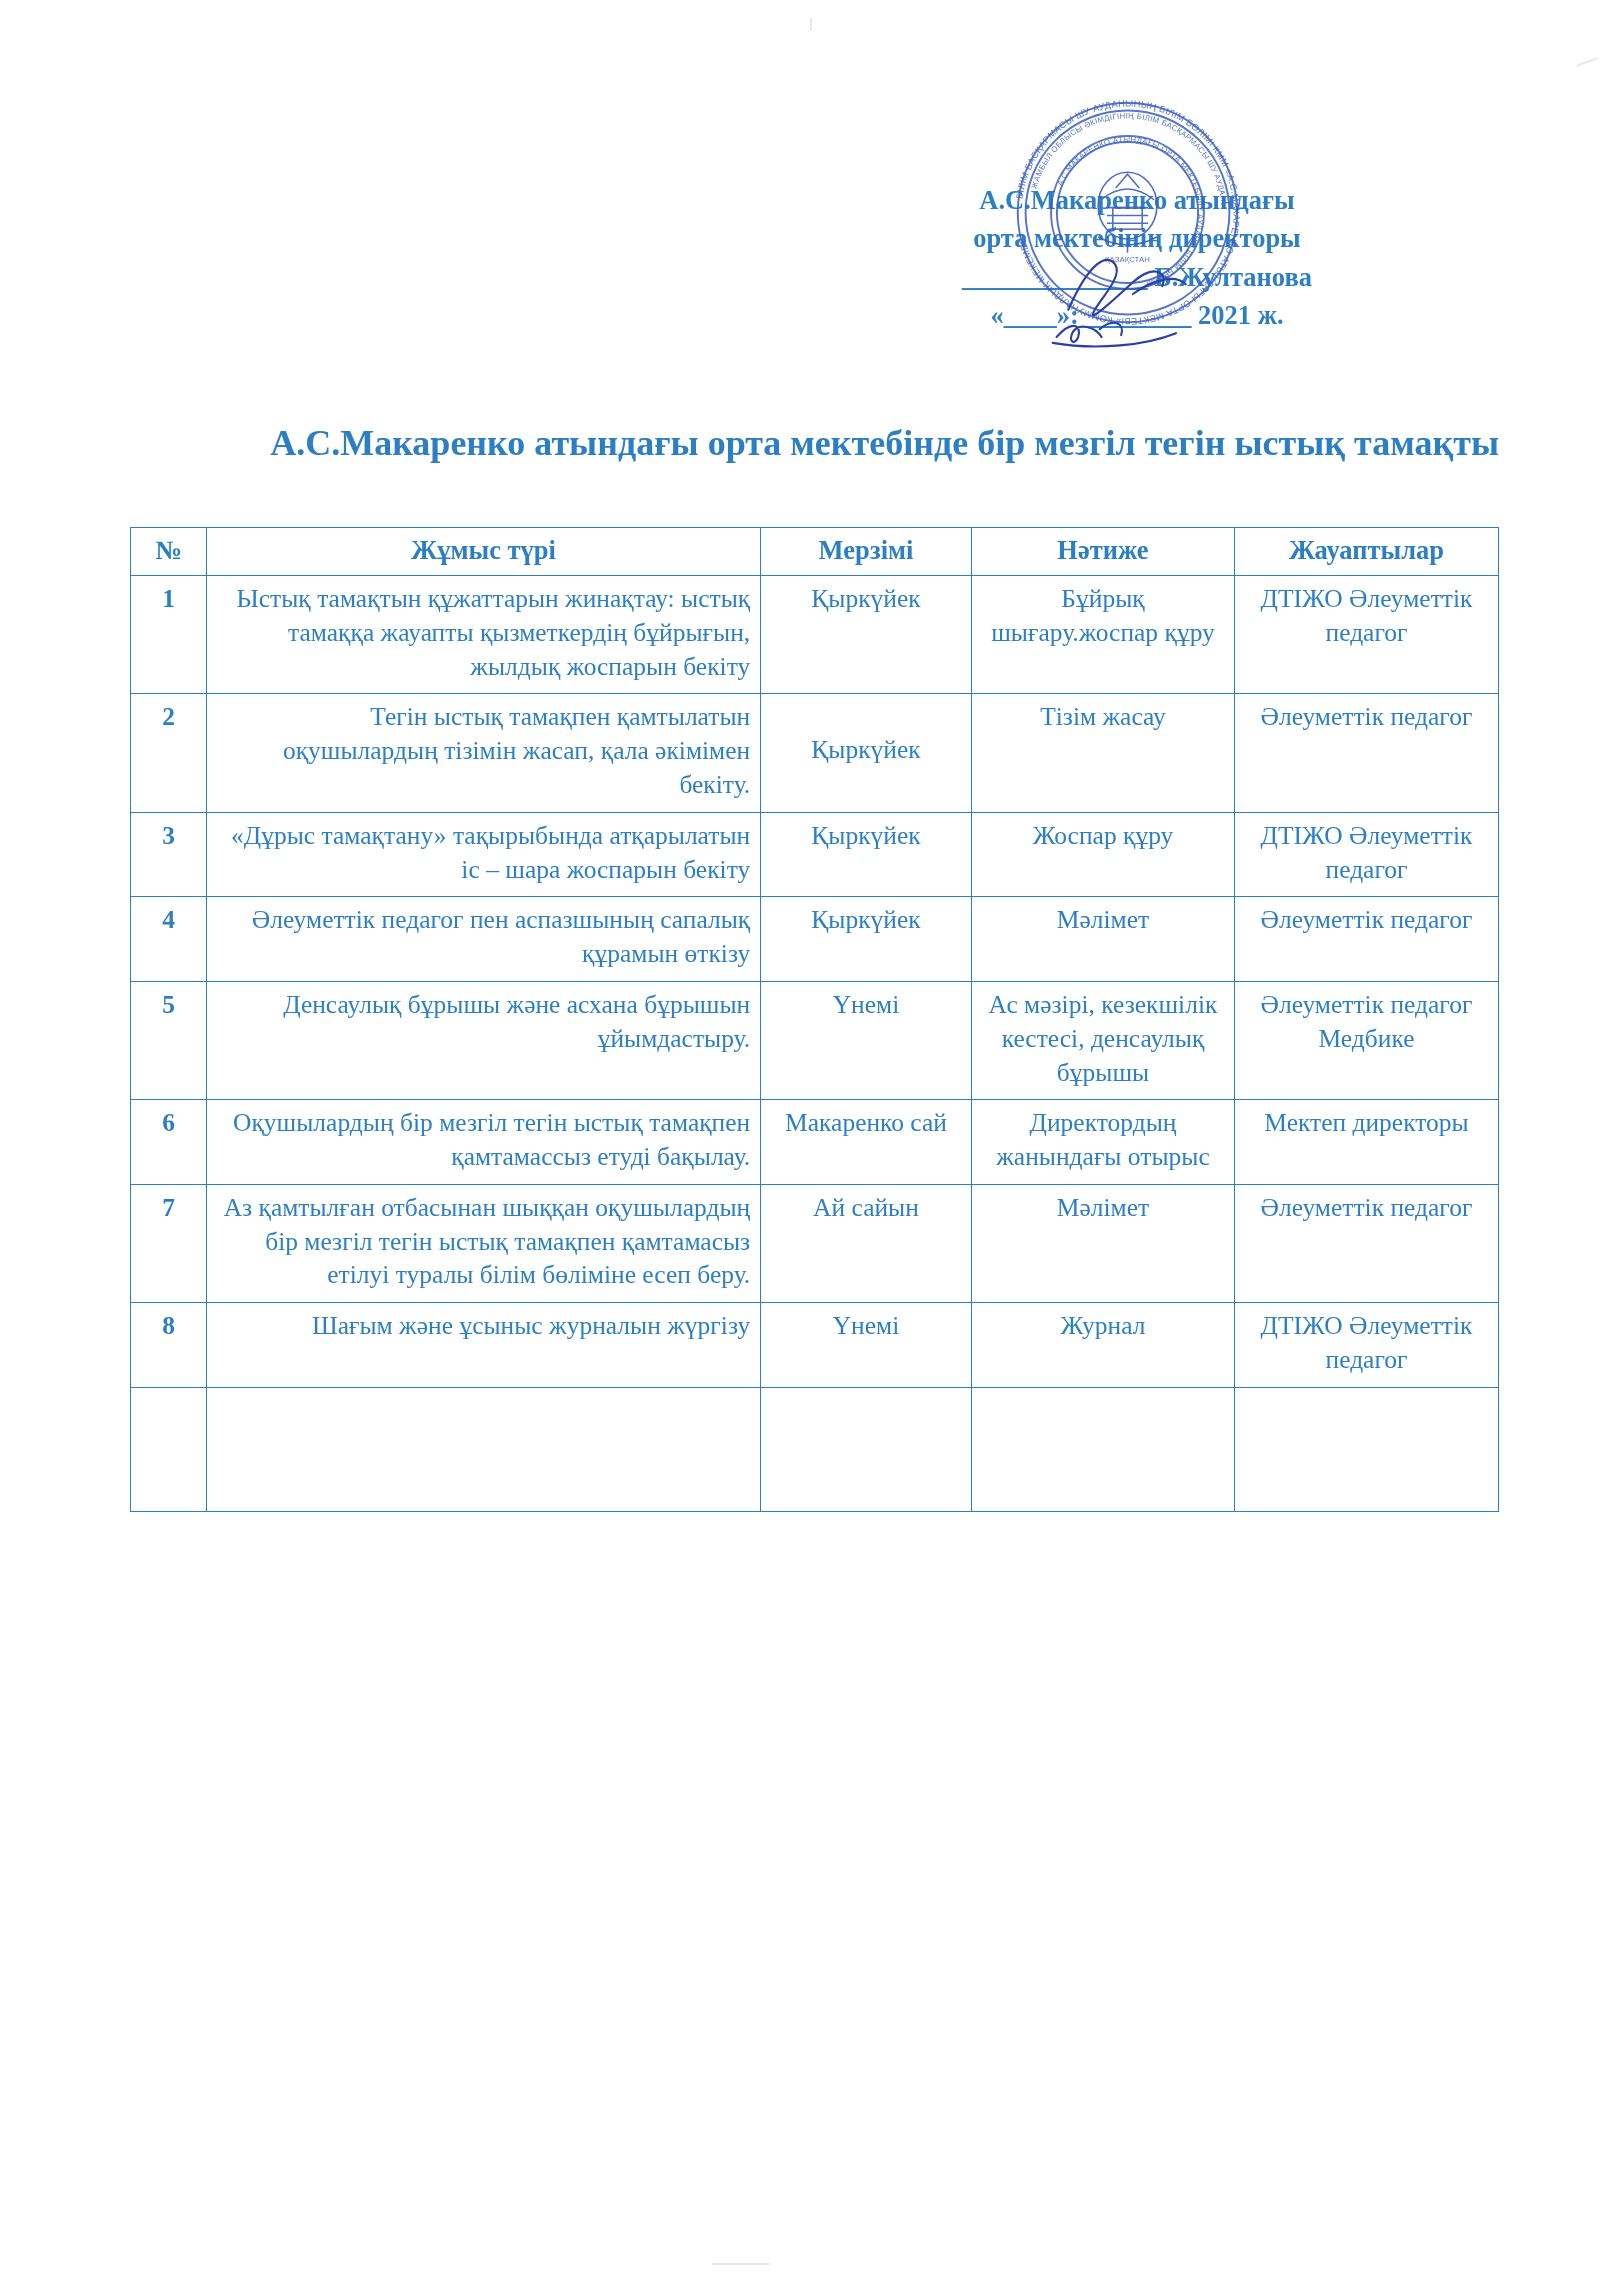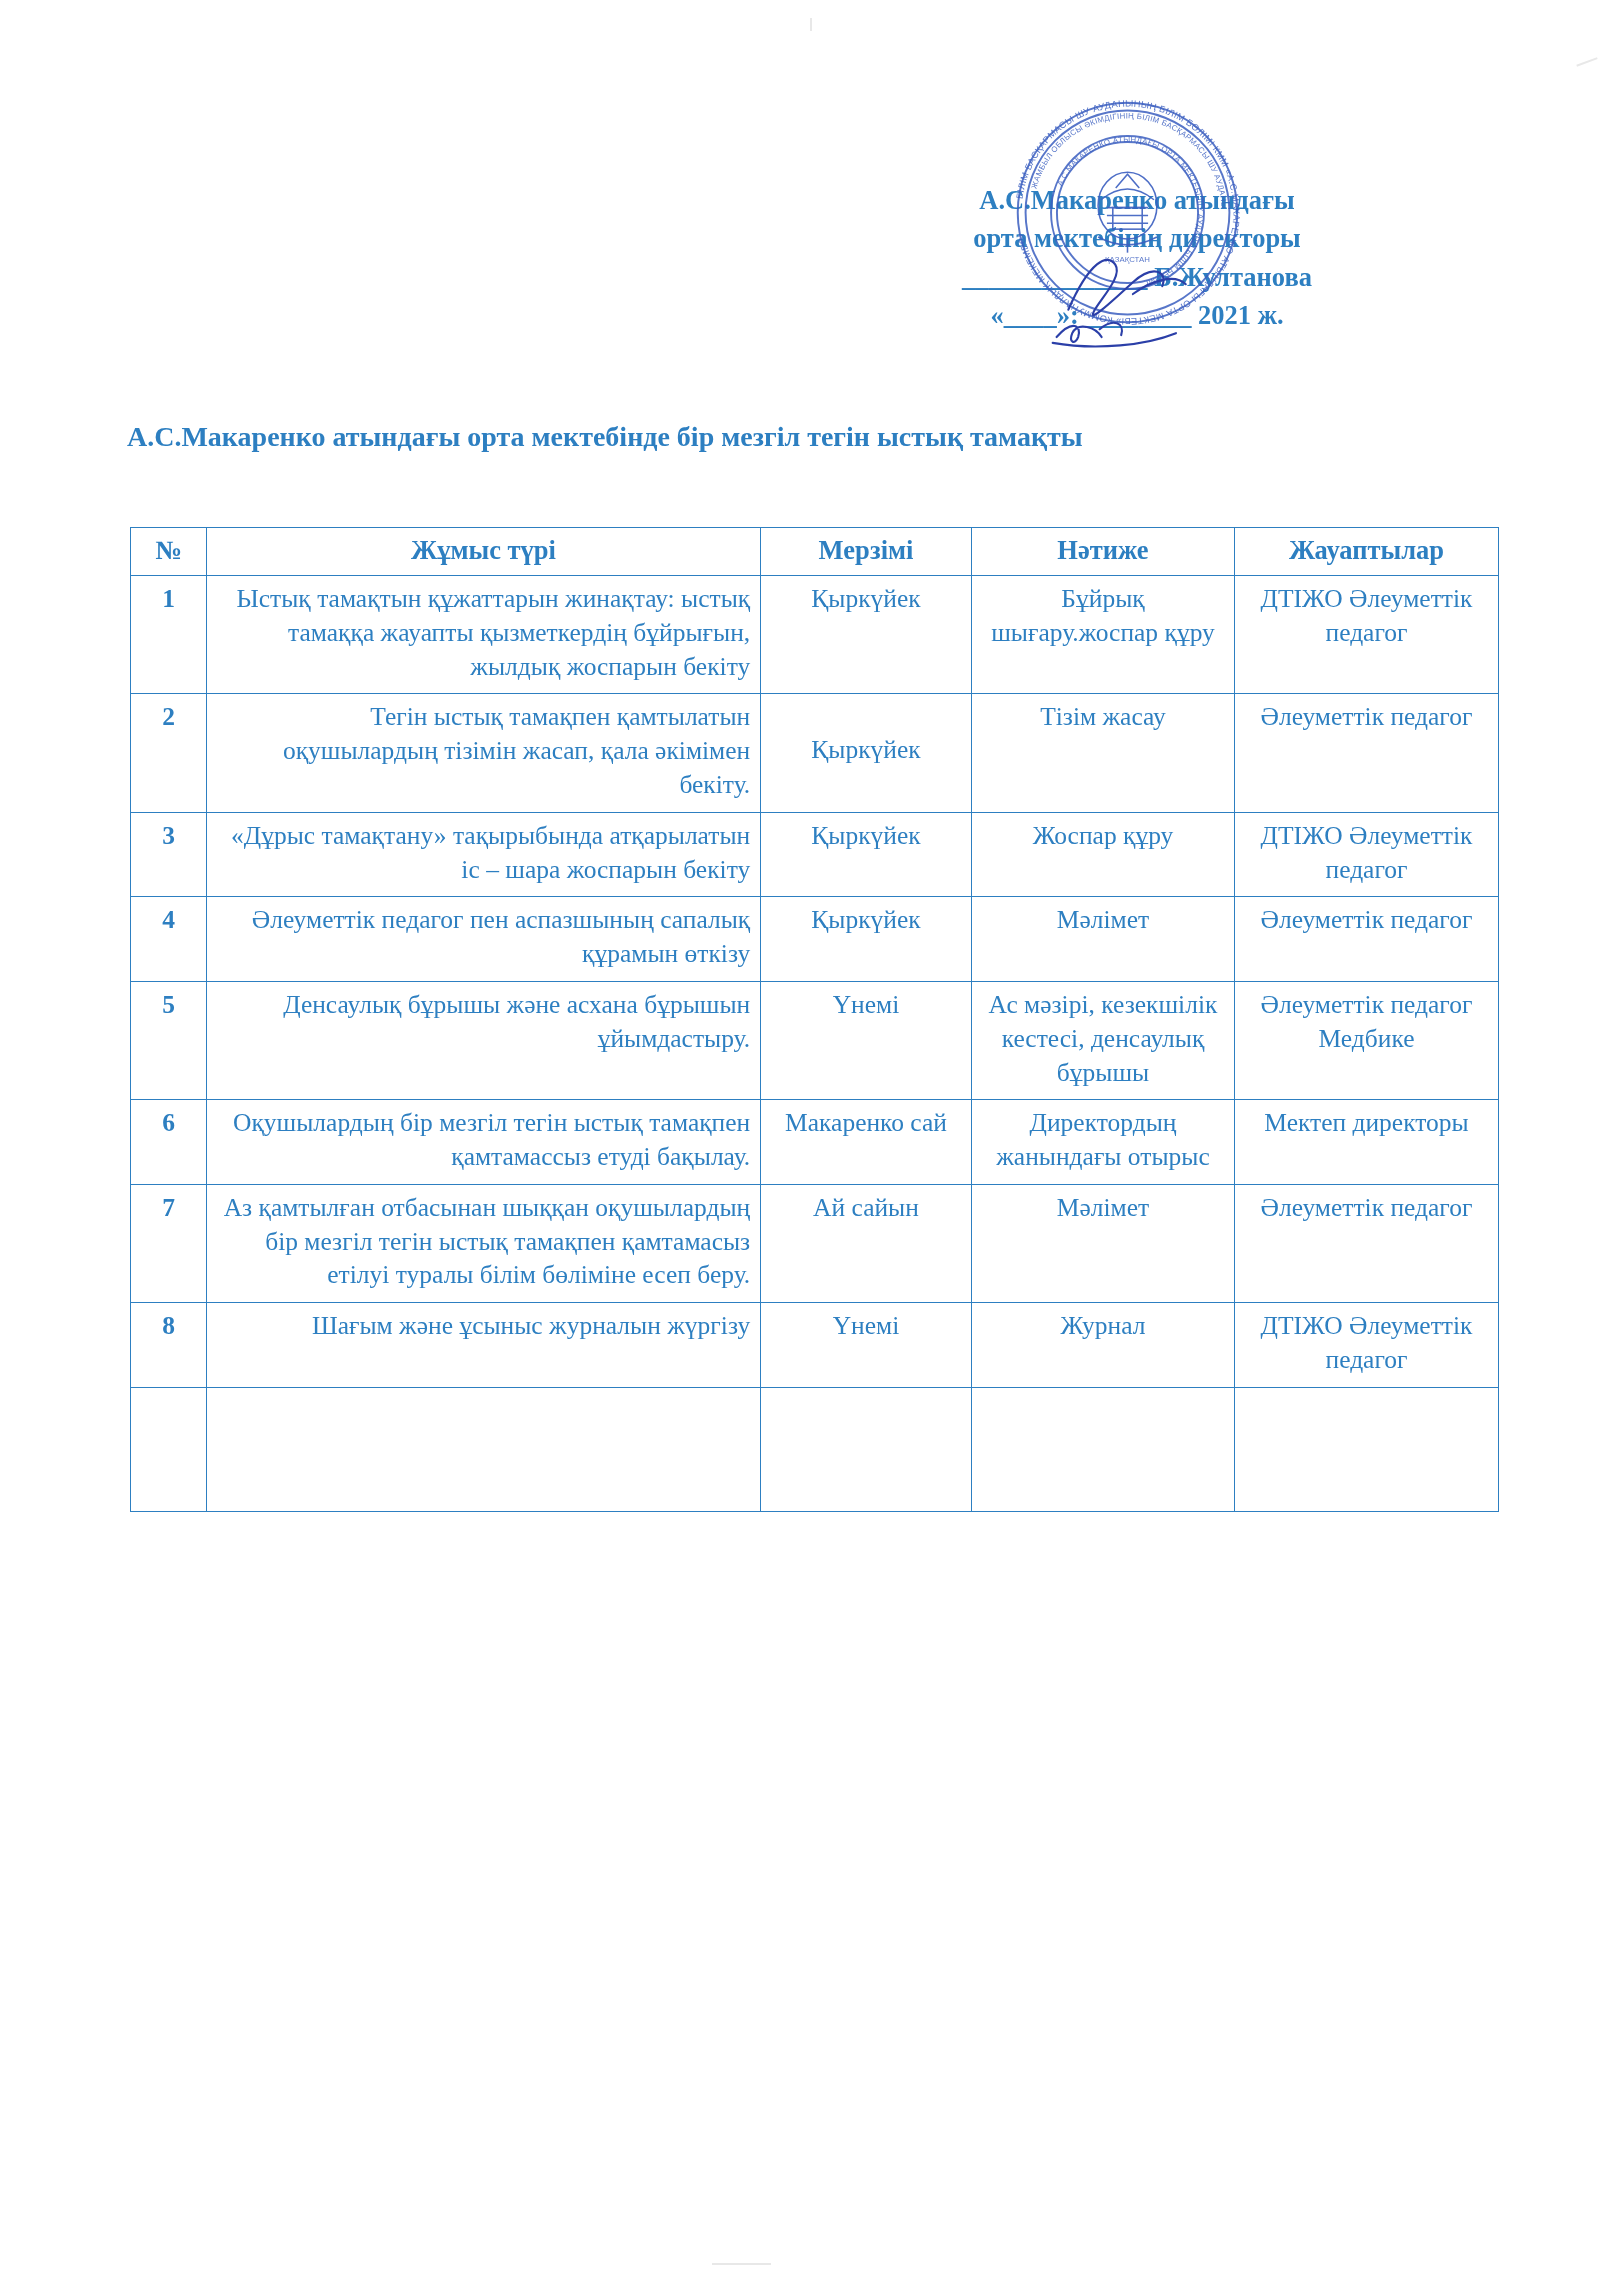--- a/index.html
+++ b/index.html
@@ -51,22 +51,22 @@
     z-index: 5;
     pointer-events: none;
   }
 
   
   .doc-title {
     position: absolute;
     top: 417px;
     left: 127px;
     width: 1372px;
-    text-align: left;
-    font-size: 28px;
+    text-align: right;
+    font-size: 36px;
     font-weight: bold;
     line-height: 1.45;
     color: #2d7fc1;
   }
   .doc-title .line2 { display: block; }
   .doc-subtitle {
     display: block;
     margin-top: 3.9px;
   }
 

